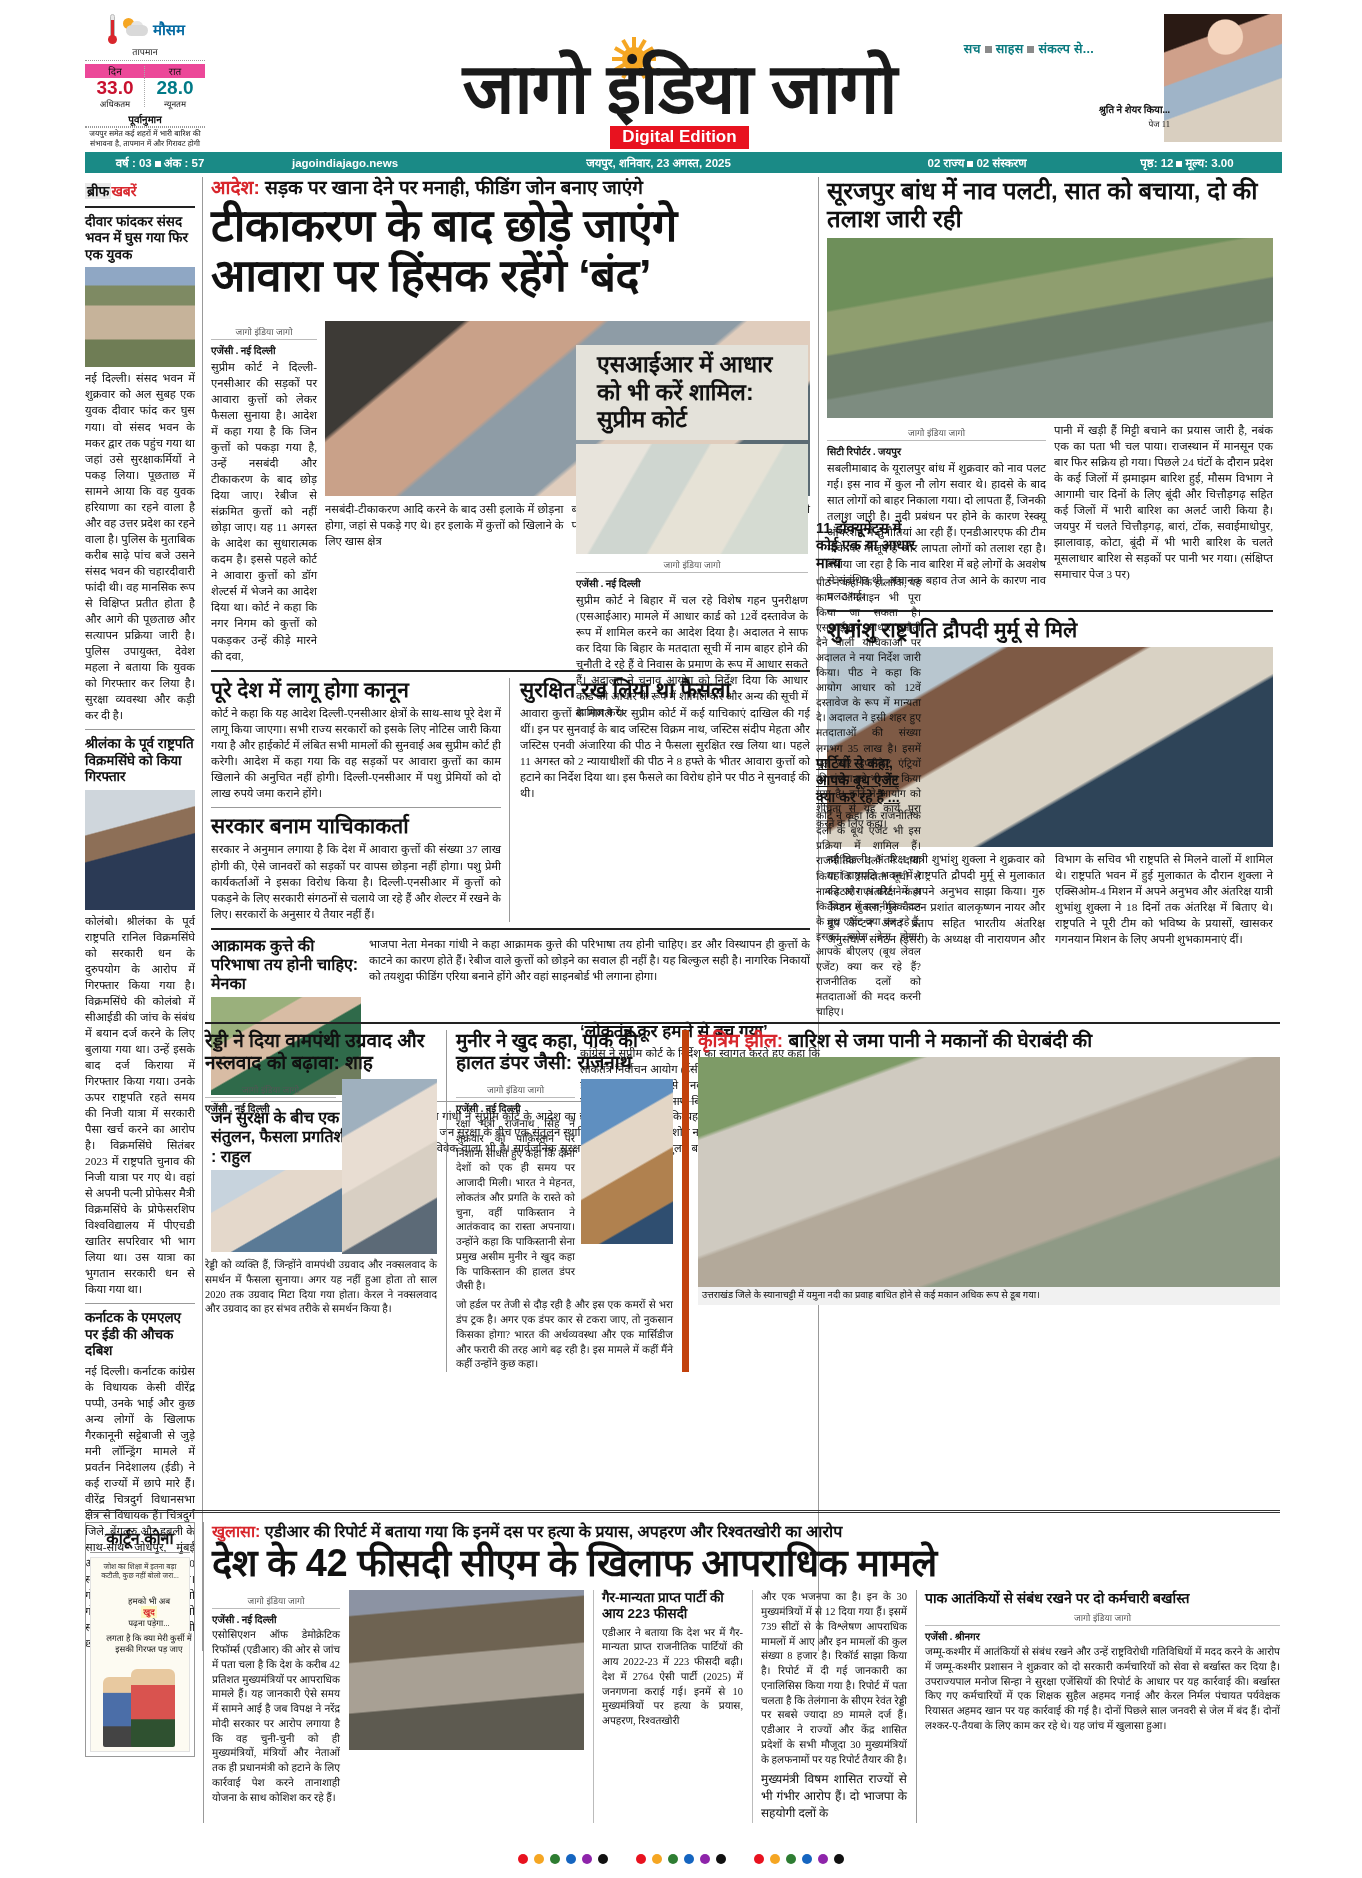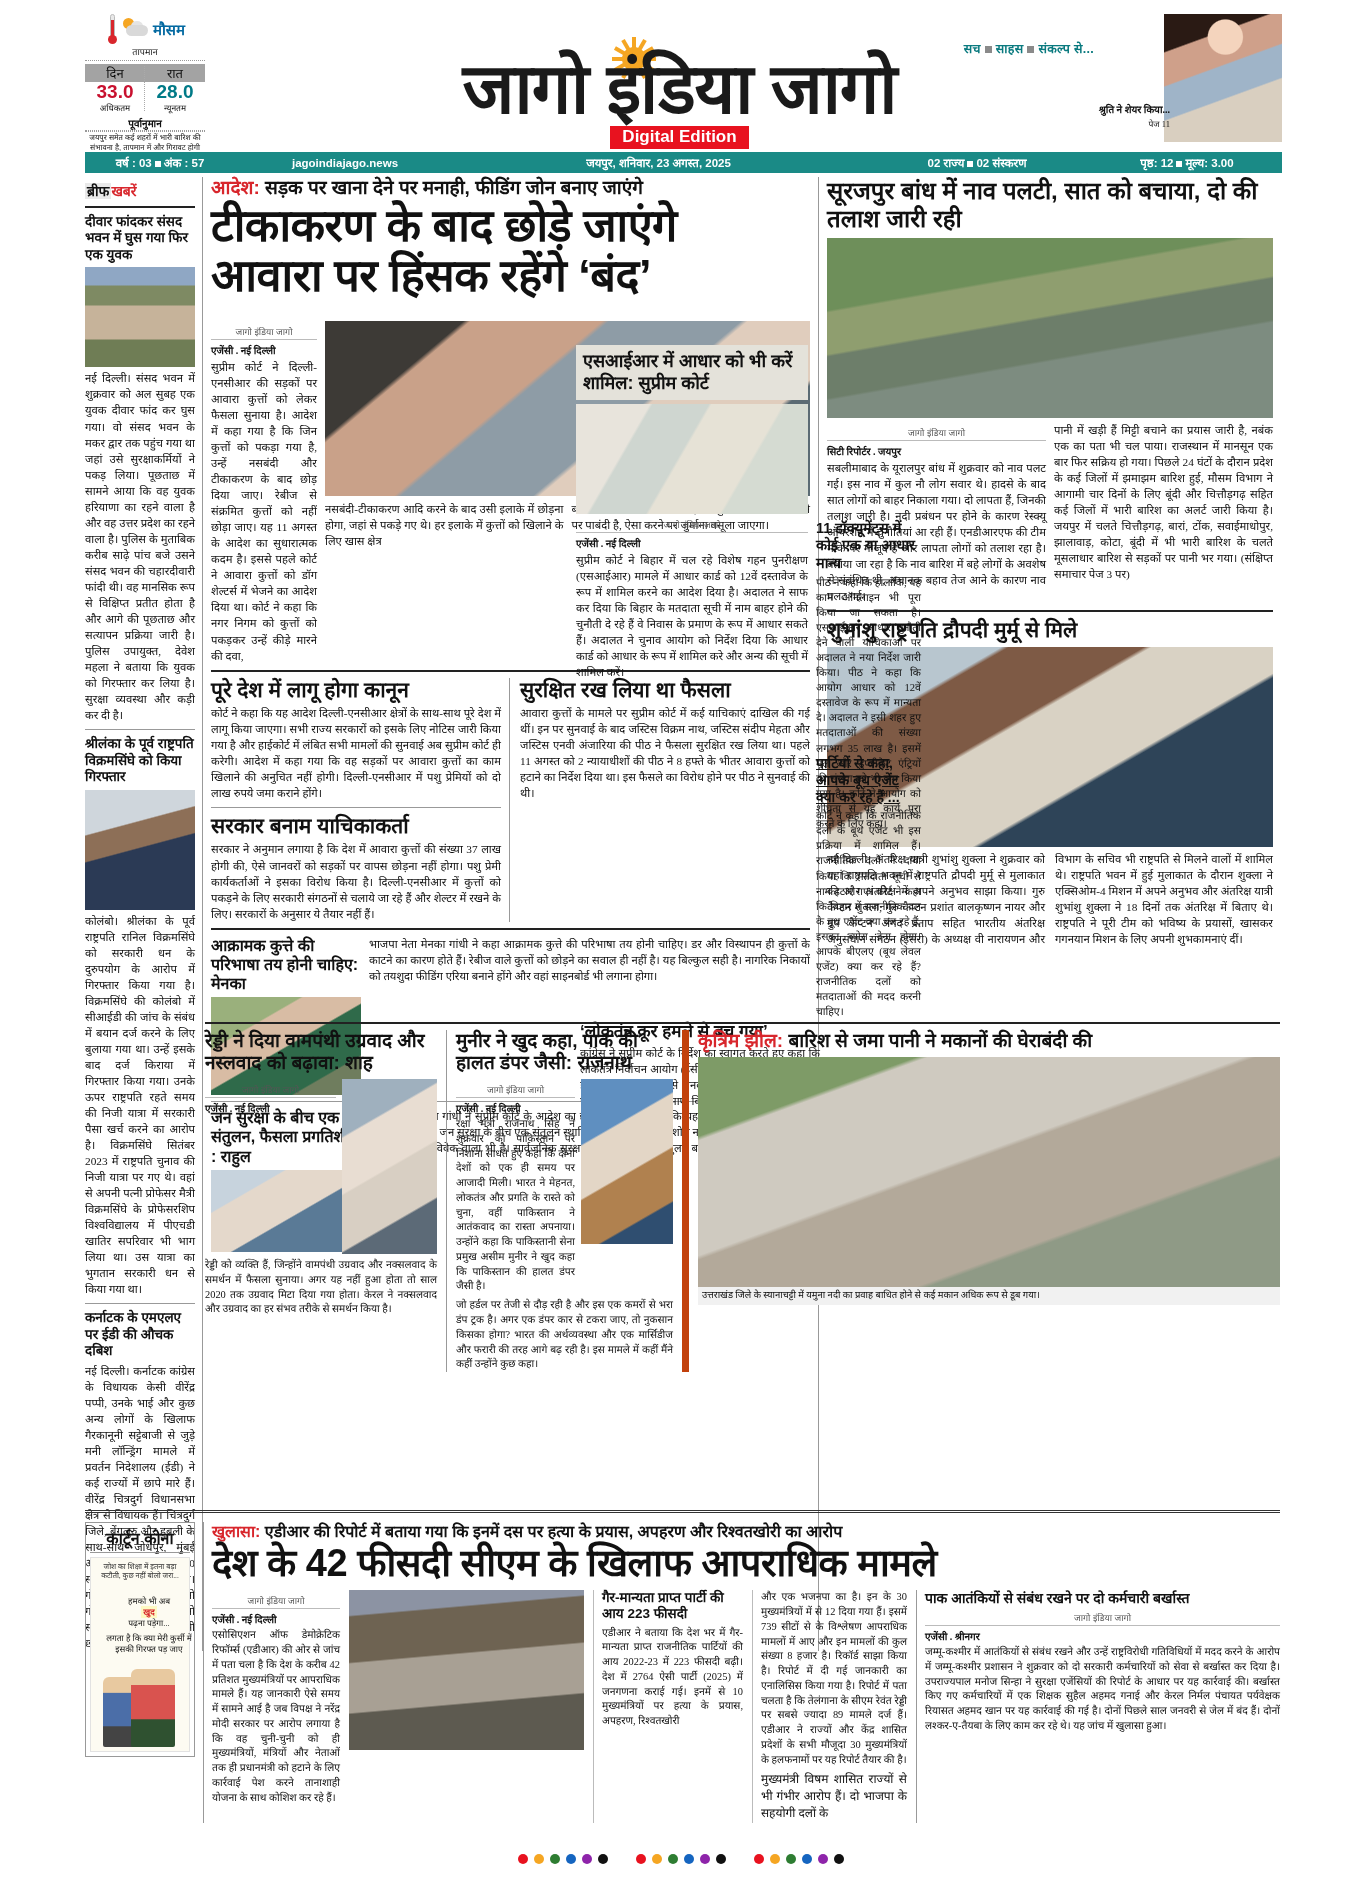--- a/index.html
+++ b/index.html
@@ -22,21 +22,21 @@
   .thermo .bulb { position:absolute; left:3px; bottom:0; width:9px; height:9px; background:#d8262c; border-radius:50%; }
   .sun-cloud { width:30px; height:22px; position:relative; }
   .sun-cloud .sun { position:absolute; left:2px; top:0; width:11px; height:11px; background:#f5a623; border-radius:50%; }
   .sun-cloud .cloud { position:absolute; left:5px; top:7px; width:22px; height:11px; background:#d9d9d9; border-radius:7px; }
   .sun-cloud .cloud2 { position:absolute; left:10px; top:3px; width:12px; height:10px; background:#e4e4e4; border-radius:50%; }
   .mausam { font-size:15px; font-weight:bold; color:#0369a1; }
   .taapman { font-size:9px; border-bottom:1px dotted #999; padding-bottom:2px; margin-top:1px; }
   .wrow { display:flex; margin-top:3px; }
   .wcell { flex:1; text-align:center; position:relative; }
   .wcell:first-child:after { content:""; position:absolute; right:0; top:2px; bottom:2px; border-right:1px dotted #aaa; }
-  .wlabel { font-size:13px; background:#a3a3a3; display:block; }
+  .wlabel { font-size:10px; background:#ec4899; display:block; }
   .wval { font-size:19px; font-weight:bold; line-height:1.05; }
   .wval.day { color:#c8102e; }
   .wval.night { color:#007a87; }
   .wsub { font-size:8.5px; }
   .forecast-t { font-size:10px; font-weight:bold; margin-top:3px; border-bottom:1px dotted #999; }
   .forecast-b { font-size:7.6px; line-height:1.28; border-top:1px dotted #999; padding-top:1px; }
 
   .logo-area { flex:1; text-align:center; position:relative; padding-top:4px;margin-top:20px; }
   .tagline { position:absolute; right:60px; top:6px; font-family:"Liberation Sans", sans-serif; font-size:12.5px; font-weight:bold; color:#0a7a7f; letter-spacing:.3px; }
   .tagline i { display:inline-block; width:7px; height:7px; background:#8a8a8a; margin:0 4px 0 4px; }
@@ -298,21 +298,21 @@
       <div class="rule-thick"></div>
 
       <div class="secthead">शुभांशु राष्ट्रपति द्रौपदी मुर्मू से मिले</div>
       <div class="photo ph-murmu" style="margin:5px 0 4px;"></div>
       <div class="body-t twocol2">नई दिल्ली। अंतरिक्ष यात्री शुभांशु शुक्ला ने शुक्रवार को यहां राष्ट्रपति भवन में राष्ट्रपति द्रौपदी मुर्मू से मुलाकात की और अंतरिक्ष में अपने अनुभव साझा किया। गुरु कैप्टन शुक्ला, गुरु कैप्टन प्रशांत बालकृष्णन नायर और ग्रुप कैप्टन अंगद प्रताप सहित भारतीय अंतरिक्ष अनुसंधान संगठन (इसरो) के अध्यक्ष वी नारायणन और विभाग के सचिव भी राष्ट्रपति से मिलने वालों में शामिल थे। राष्ट्रपति भवन में हुई मुलाकात के दौरान शुक्ला ने एक्सिओम-4 मिशन में अपने अनुभव और अंतरिक्ष यात्री शुभांशु शुक्ला ने 18 दिनों तक अंतरिक्ष में बिताए थे। राष्ट्रपति ने पूरी टीम को भविष्य के प्रयासों, खासकर गगनयान मिशन के लिए अपनी शुभकामनाएं दीं।</div>
     </div>
   </div>
 
   <div style="position:absolute; left:576px; top:345px; width:232px;">
     <div class="grayhead-box">
-      <div class="subhead" style="font-size:18px;">एसआईआर में आधार को भी करें शामिल: सुप्रीम कोर्ट</div>
+      <div class="subhead" style="font-size:23px;margin-left:14px;">एसआईआर में आधार को भी करें शामिल: सुप्रीम कोर्ट</div>
     </div>
     <div class="photo ph-aadhaar" style="margin:4px 0 3px;"></div>
     <div class="byline">जागो इंडिया जागो</div>
     <div class="byline2">एजेंसी . नई दिल्ली</div>
     <div class="body-t">सुप्रीम कोर्ट ने बिहार में चल रहे विशेष गहन पुनरीक्षण (एसआईआर) मामले में आधार कार्ड को 12वें दस्तावेज के रूप में शामिल करने का आदेश दिया है। अदालत ने साफ कर दिया कि बिहार के मतदाता सूची में नाम बाहर होने की चुनौती दे रहे हैं वे निवास के प्रमाण के रूप में आधार सकते हैं। अदालत ने चुनाव आयोग को निर्देश दिया कि आधार कार्ड को आधार के रूप में शामिल करे और अन्य की सूची में शामिल करें।</div>
   </div>
 
   <div style="position:absolute; left:816px; top:512px; width:0; height:0;"></div>
 
   <div style="position:absolute; left:816px; top:520px; width:105px;">

